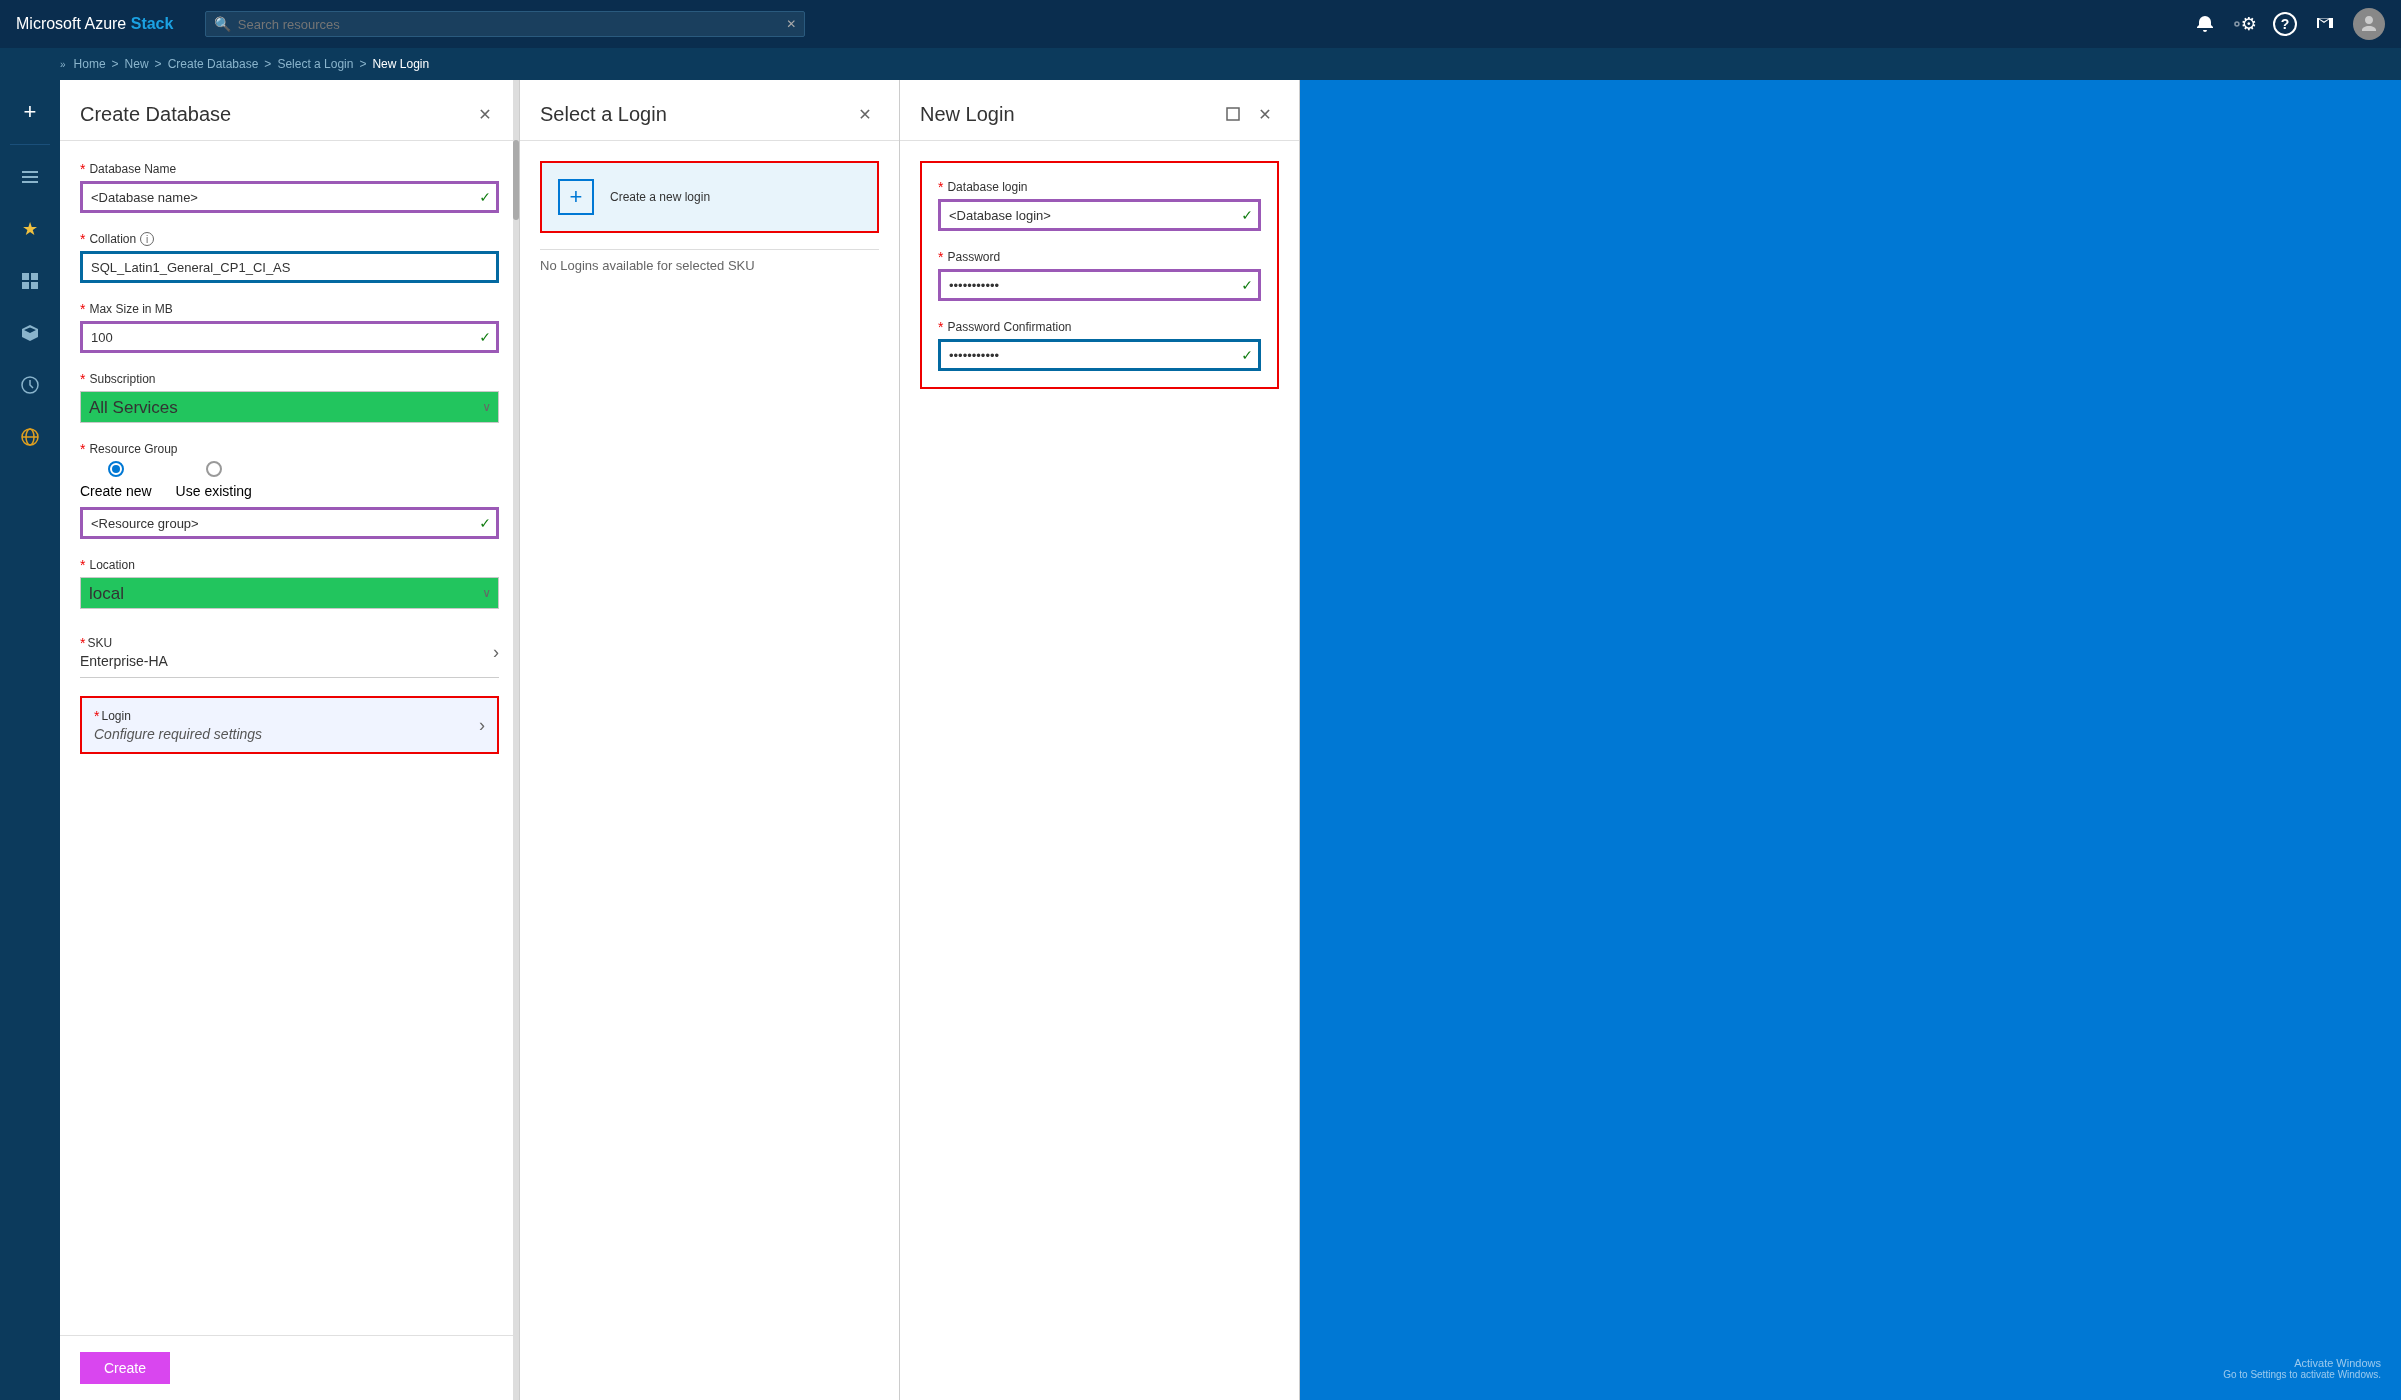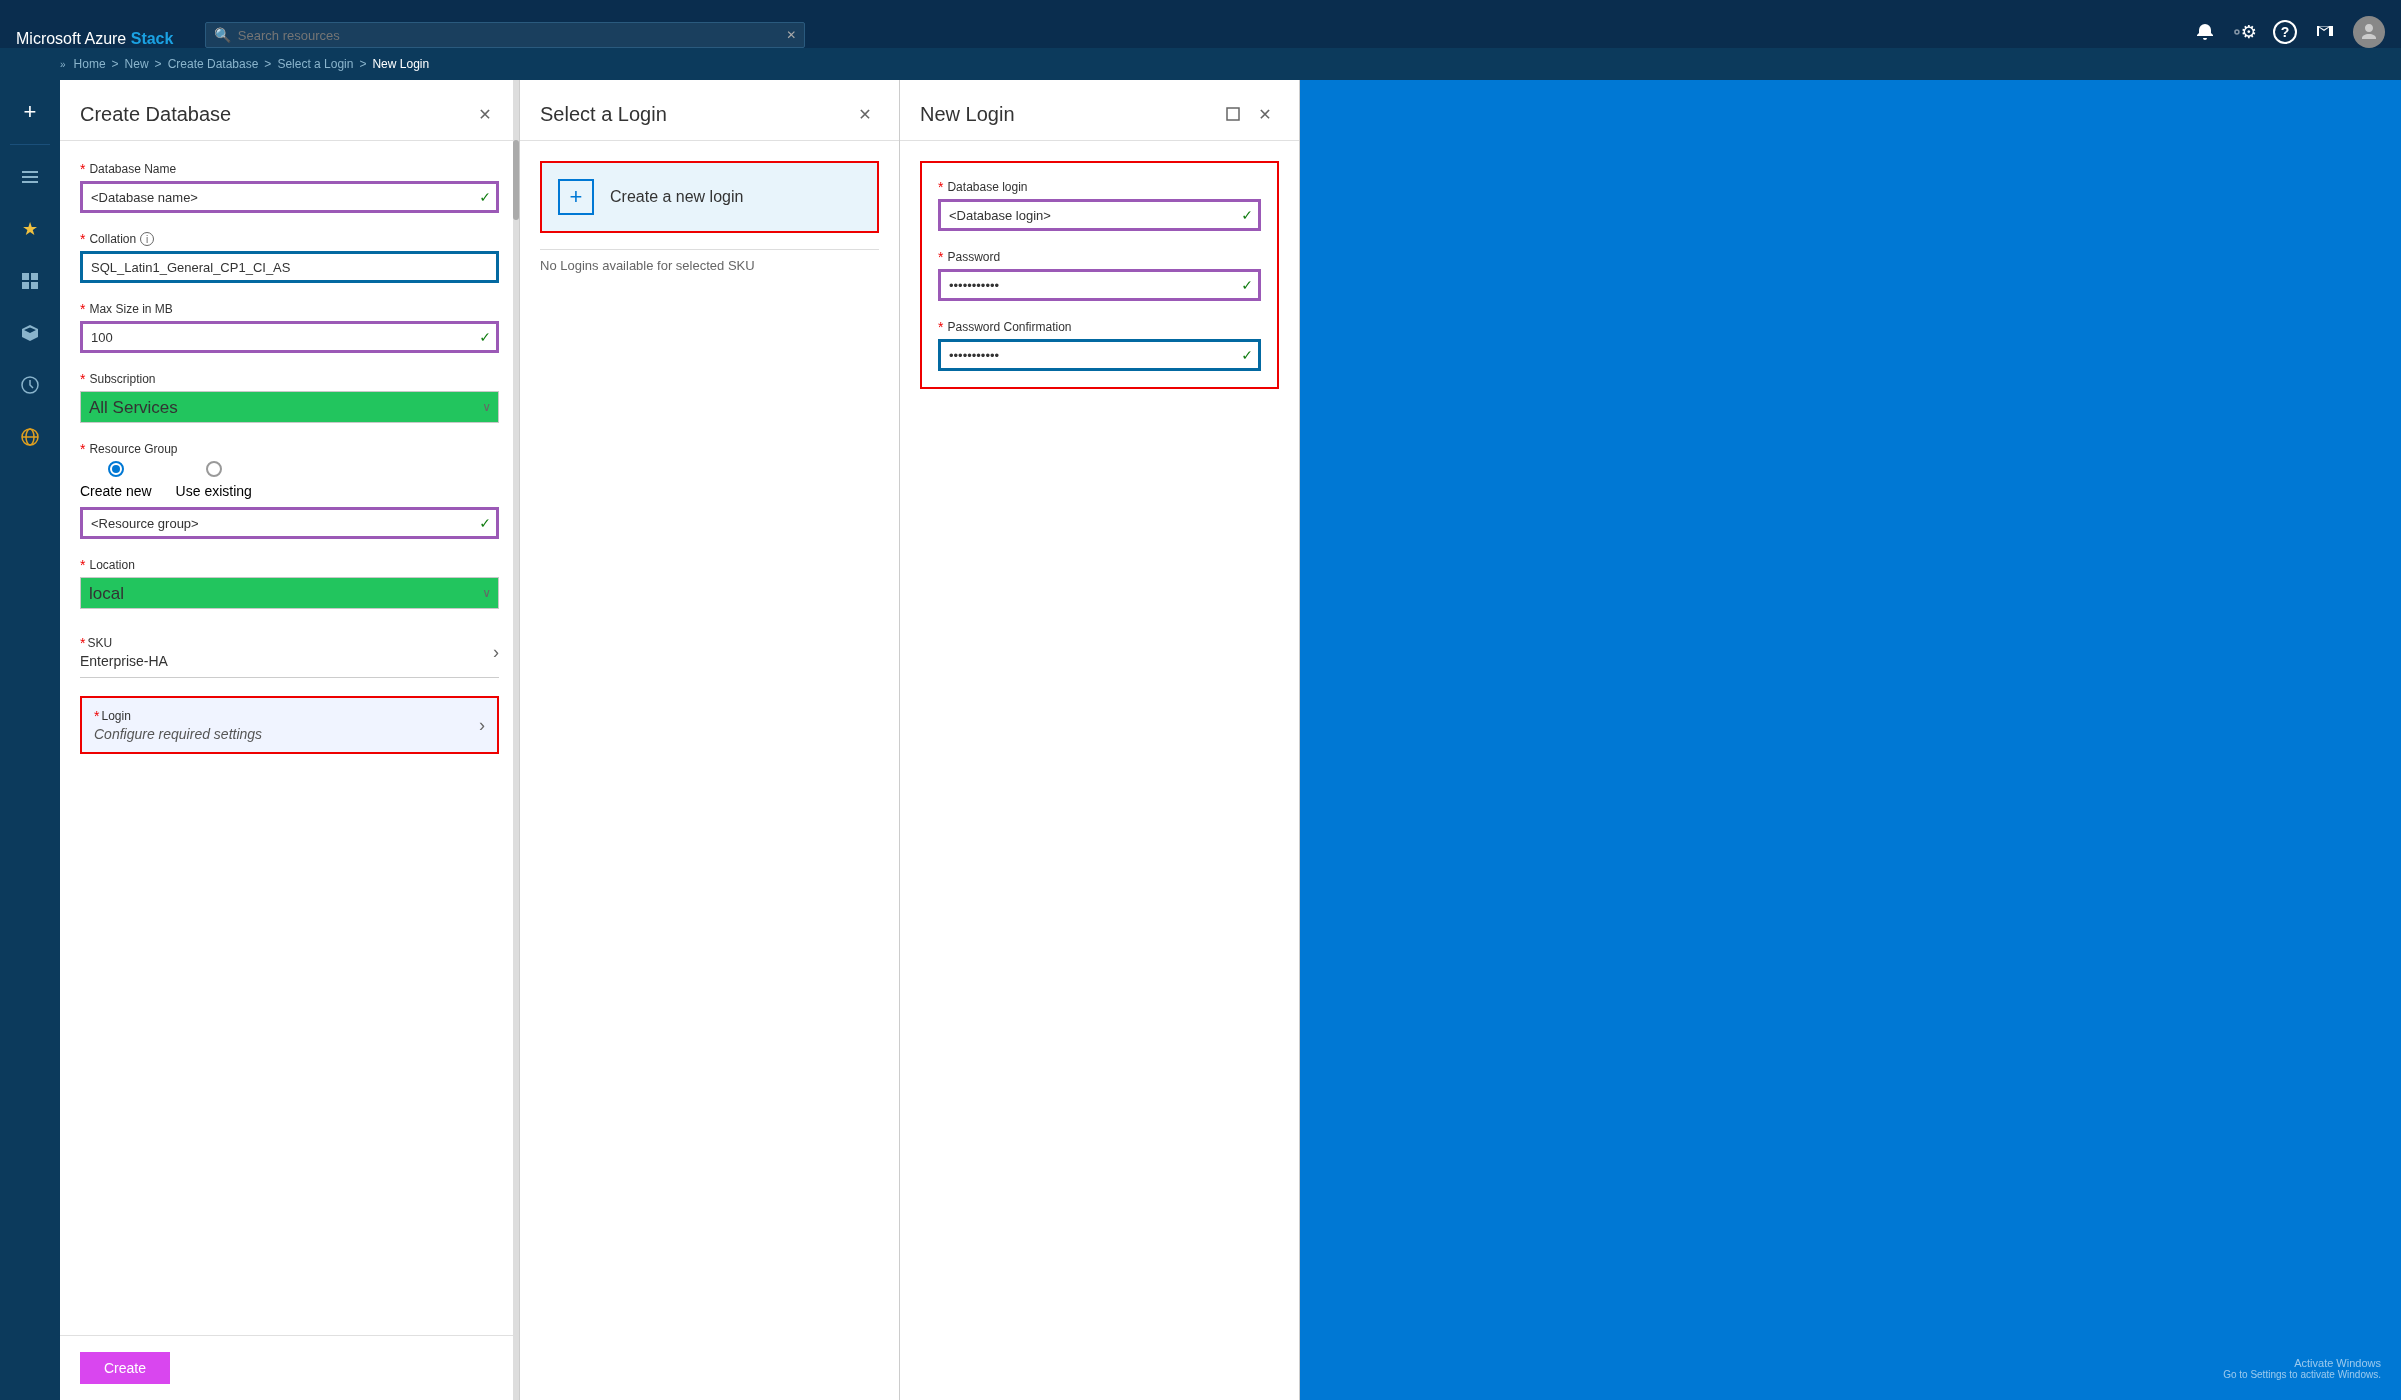--- a/index.html
+++ b/index.html
@@ -10,22 +10,22 @@
       height: 1400px;
       overflow: hidden;
       font-size: 14px;
     }
 
     
     .topbar {
       background: #0a2d4e;
       height: 48px;
       display: flex;
-      align-items: flex-end;
-      padding: 0 16px;
+      align-items: center;
+      padding: 16px 16px;
       color: white;
     }
     .topbar-title {
       font-size: 16px;
       font-weight: 300;
       color: #fff;
       margin-right: 32px;
       white-space: nowrap;
     }
     .topbar-title span {
@@ -429,21 +429,21 @@
       border: 2px solid #0078d4;
       display: flex;
       align-items: center;
       justify-content: center;
       color: #0078d4;
       font-size: 22px;
       font-weight: 300;
       flex-shrink: 0;
     }
     .login-card-text {
-      font-size: 16px;
+      font-size: 12px;
       font-weight: 400;
       color: #333;
     }
 
     .no-logins-text {
       color: #666;
       font-size: 13px;
       padding-top: 8px;
       border-top: 1px solid #ddd;
     }

